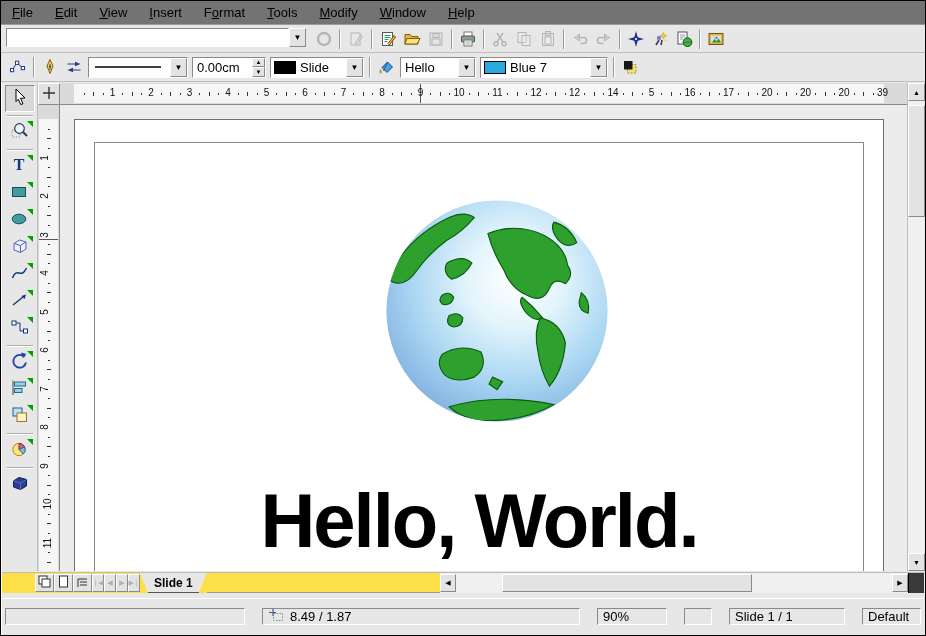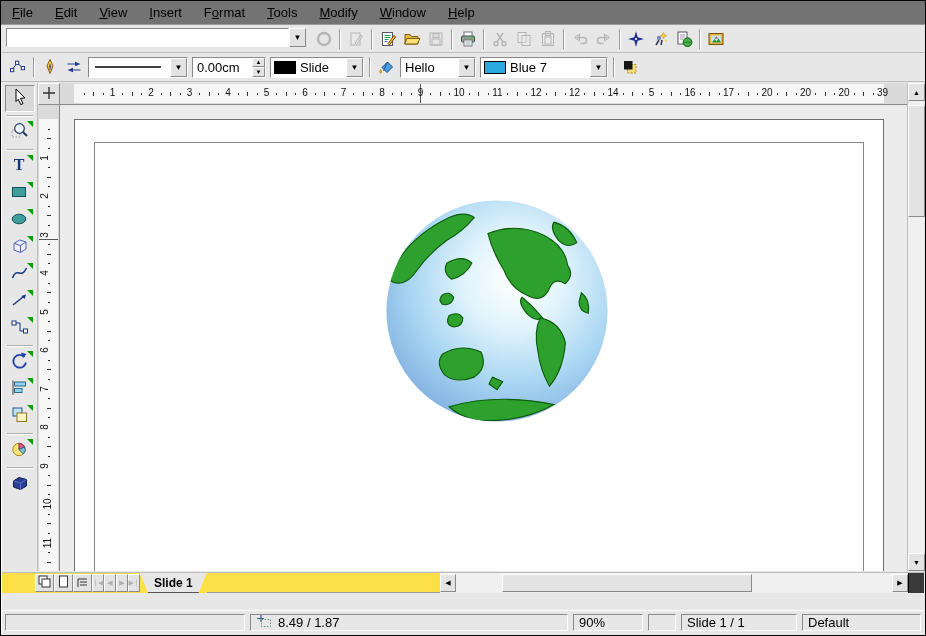--- a/index.html
+++ b/index.html
@@ -104,22 +104,22 @@
                border-bottom:1px solid #555; }
   #tabstrip { flex:1; border-bottom:1px solid #9b9b9b; }
   #h-scrollbar { width:468px; position:relative; background:#f0f0f0; }
   .hbtn { position:absolute; top:1px; width:16px; height:18px; display:flex; align-items:center; justify-content:center;
           font-size:7px; color:#000; }
   #hthumb { position:absolute; top:1px; left:62px; width:250px; height:18px; }
   #scroll-corner { width:16px; background:#3a3a3a; border-left:1px solid #000; }
 
   
   #statusbar { position:absolute; left:1px; right:1px; bottom:1px; height:41px; }
-  #statusbar .inner { position:absolute; left:0; right:0; bottom:0; height:24px; background:#e7e7e7;
-                      border-top:1px solid #fff; display:flex; align-items:center; padding:0 3px; gap:5px; }
+  #statusbar .inner { position:absolute; left:0; right:0; bottom:0; height:36px; background:#e7e7e7;
+                      border-top:1px solid #fff; display:flex; align-items:center; padding:0 3px; gap:17px; }
   .sfield { height:17px; border:1px solid; border-color:#8a8a8a #fff #fff #8a8a8a; background:#e7e7e7;
             display:flex; align-items:center; padding:0 5px; font-size:13px; color:#000; white-space:nowrap; }
 </style>
 </head>
 <body>
 
 <div id="window">
 
   <div id="menubar">
     <span class="menu-item"><u>F</u>ile</span>
@@ -636,20 +636,21 @@
           <path d="M52,86 q6,-4 10,2 q-2,8 -10,6 q-4,-4 0,-8 Z"></path>
           <path d="M58,104 q8,-4 12,2 q0,8 -8,8 q-8,-2 -4,-10 Z"></path>
           <path d="M122,88 Q132,96 140,106 Q134,110 126,102 Q118,92 122,88 Z"></path>
           <path d="M138,106 Q156,110 160,128 Q158,152 146,166 Q138,152 136,136 Q132,118 138,106 Z"></path>
           <path d="M52,138 Q68,128 86,136 Q92,150 80,158 Q64,164 54,156 Q46,146 52,138 Z"></path>
           <path d="M96,158 l9,4 -5,7 -7,-5 z"></path>
           <path d="M58,184 Q100,172 150,182 Q122,198 82,196 Q66,192 58,184 Z"></path>
           <path d="M174,84 q8,6 6,18 q-8,-2 -8,-10 z"></path>
         </g>
       </svg>
+      <div id="slide-title">Hello, World.</div>
     </div>
 
     <div id="v-scrollbar">
       <div class="sbtn raised" style="top:0">
           <span>▲</span>
         </div>
       <div class="raised" id="vthumb"></div>
       <div class="sbtn raised" style="bottom:0">
           <span>▼</span>
         </div>

